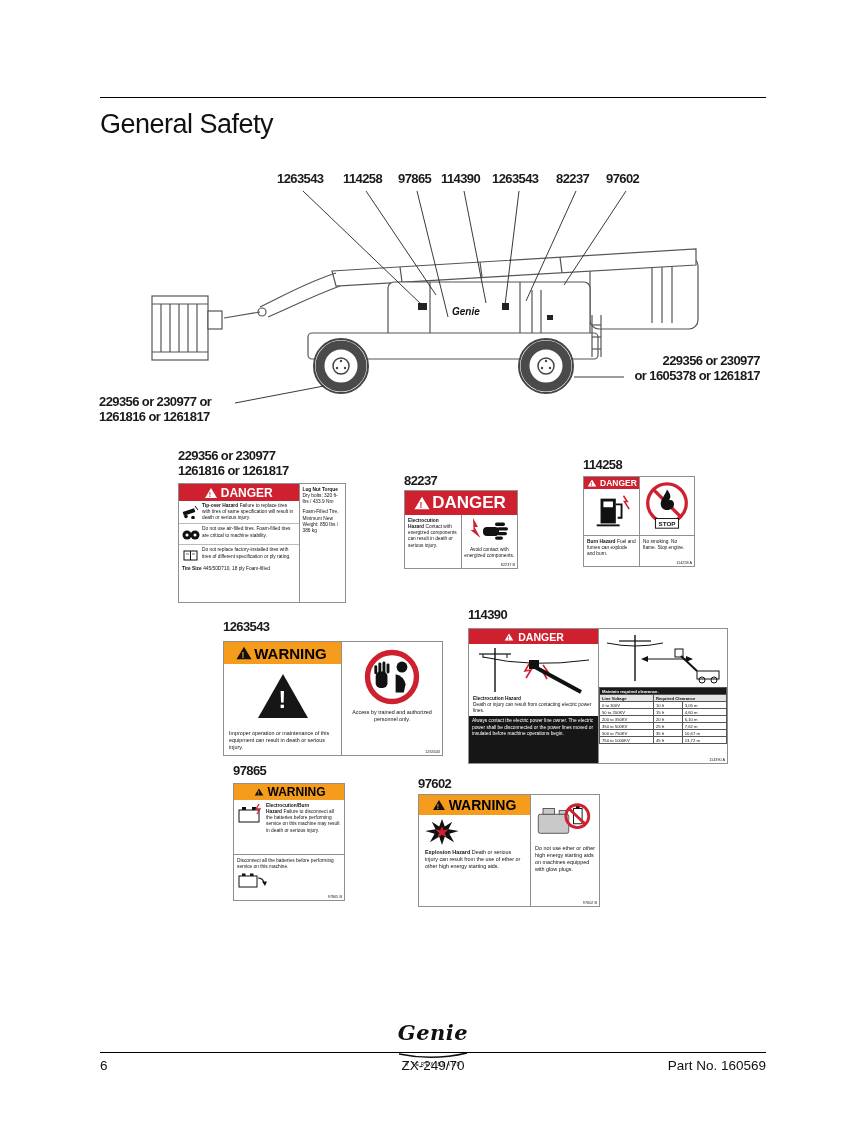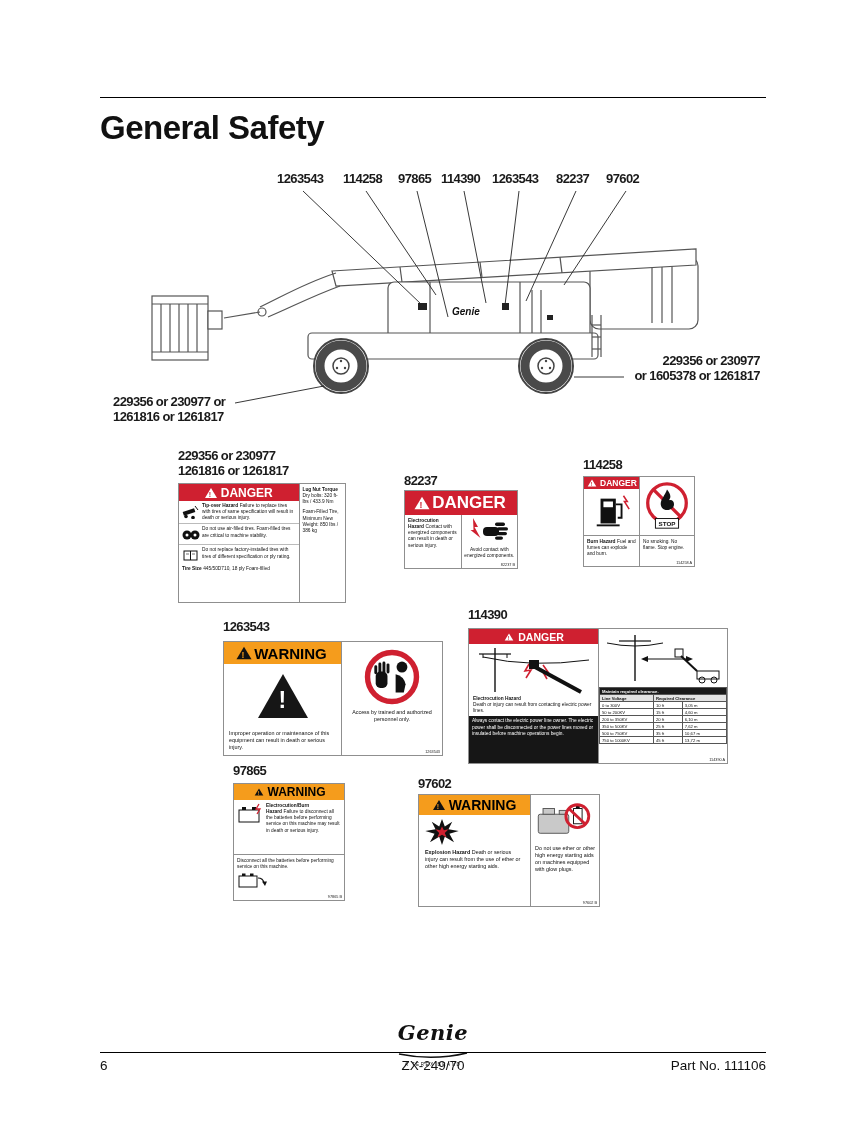--- a/index.html
+++ b/index.html
@@ -4,21 +4,21 @@
 <style>
   * { margin:0; padding:0; box-sizing:border-box; }
   html,body { background:#fff; }
   .page { position:relative; width:866px; height:1122px; background:#fff;
           font-family:"Liberation Sans", sans-serif; color:#111; overflow:hidden; }
 
   
   .hdr-row { position:absolute; left:100px; top:76px; width:666px; display:flex;
              justify-content:space-between; font-size:13.5px; }
   .rule { position:absolute; left:100px; width:666px; border-top:1.6px solid #000; }
-  .page-title { position:absolute; left:100px; top:109px; font-size:33px; font-weight:bold;
+  .page-title { position:absolute; left:100px; top:109px; font-size:27px; font-weight:normal;
                 letter-spacing:-0.5px; }
   .ftr-row { position:absolute; left:100px; top:1058px; width:666px; display:flex;
              justify-content:space-between; font-size:13.5px; }
   .ftr-center { position:absolute; left:0; top:1058px; width:866px; text-align:center; font-size:13.5px; }
   .logo-wrap { position:absolute; left:0; top:1020px; width:866px; text-align:center; }
   .genie-logo { font-family:"DejaVu Serif", serif; font-style:italic; font-weight:bold;
                 font-size:21px; letter-spacing:0.5px; }
   .logo-sub { font-size:4.5px; letter-spacing:1.6px; margin-top:-1px; }
 
   
@@ -70,21 +70,21 @@
   <span class="cond callout" style="left:398px;">97865</span>
   <span class="cond callout" style="left:441px;">114390</span>
   <span class="cond callout" style="left:492px;">1263543</span>
   <span class="cond callout" style="left:556px;">82237</span>
   <span class="cond callout" style="left:606px;">97602</span>
 
   <div class="cond" style="position:absolute;left:580px;top:354px;width:180px;text-align:right;">
     <div>229356 or 230977</div>
     <div>or 1605378 or 1261817</div>
   </div>
-  <div class="cond" style="position:absolute;left:113px;top:395px;">
+  <div class="cond" style="position:absolute;left:99px;top:395px;">
     <div>229356 or 230977 or</div>
     <div>1261816 or 1261817</div>
   </div>
 
   <svg viewBox="0 0 670 270" style="position:absolute;left:100px;top:165px;width:670px;height:270px;">
     <g fill="none" stroke="#555" stroke-width="1.2">
 
       <rect x="490" y="92" width="108" height="72" rx="9" fill="#fff"></rect>
       <line x1="552" y1="99" x2="552" y2="158"></line>
       <line x1="562" y1="99" x2="562" y2="158"></line>
@@ -468,17 +468,17 @@
   <div class="logo-wrap">
     <div class="genie-logo">Genie</div>
     <svg width="72" height="7" viewBox="0 0 72 7">
       <path d="M2,2 Q36,9 70,1" stroke="#111" stroke-width="1.5" fill="none"></path>
     </svg>
     <div class="logo-sub">A TEREX BRAND</div>
   </div>
   <div class="rule" style="top:1052px;"></div>
   <div class="ftr-row">
     <span>6</span>
-    <span>Part No. 111106</span>
+    <span>Part No. 160569</span>
   </div>
   <div class="ftr-center">ZX-249/70</div>
 
 </div>
 
 </body></html>

